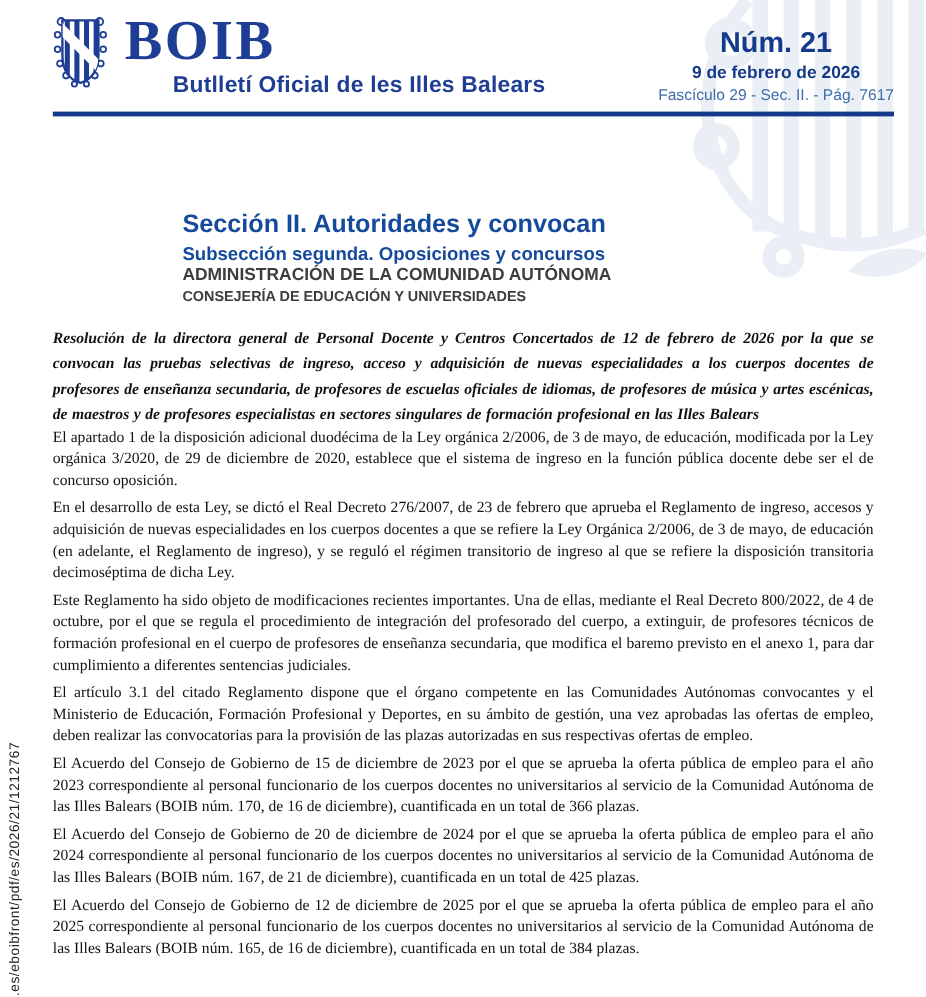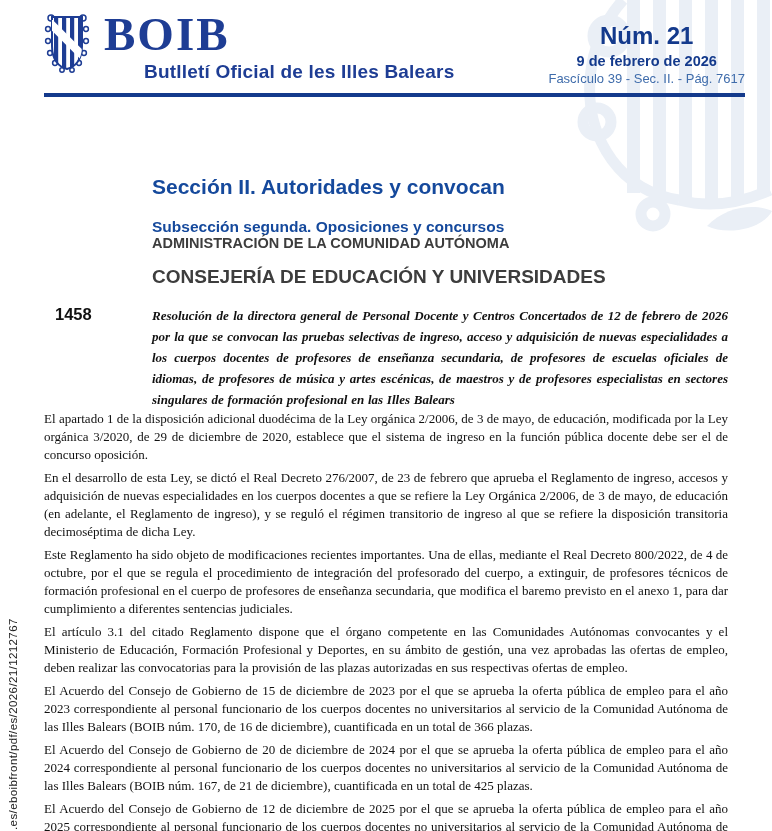--- a/index.html
+++ b/index.html
@@ -32,23 +32,23 @@
   .vurl {
     position:absolute; left:7px; top:830px; z-index:1;
     transform:rotate(-90deg); transform-origin:0 0; white-space:nowrap;
     font-family:"Liberation Sans", sans-serif; font-size:11.5px;
     letter-spacing:0.4px; color:#222;
   }
   
   .main { position:absolute; left:44px; top:176px; width:684px; z-index:1; }
   .section-block { margin-left:108px; font-family:"Liberation Sans", sans-serif; }
   .sec-title { font-size:21px;   font-weight:bold; color:#15499c; line-height:1.05; }
-  .sec-sub   { font-size:15.5px; font-weight:bold; color:#15499c; margin-top:20px; }
+  .sec-sub   { font-size:15.5px; font-weight:bold; color:#15499c; margin-top:6px; }
   .sec-admin { font-size:14.5px; font-weight:bold; color:#3d3d3d; margin-top:0; line-height:1.08; }
-  .sec-dept  { font-size:19px; font-weight:bold; color:#3d3d3d; margin-top:14px; }
+  .sec-dept  { font-size:12px; font-weight:bold; color:#3d3d3d; margin-top:2px; }
   .announcement { display:flex; margin-top:17px; }
   .ann-num {
     width:108px; box-sizing:border-box; padding-left:11px;
     font-family:"Liberation Sans", sans-serif; font-weight:bold; font-size:16.5px; color:#111;
   }
   .ann-title {
     flex:1; font-weight:bold; font-style:italic; font-size:13px;
     line-height:21px; text-align:justify; color:#111; word-spacing:0.5px;
   }
   .body-text p {
@@ -114,38 +114,37 @@
         </g>
       </svg>
     </div>
     <div class="logo-text">
       <div class="boib">BOIB</div>
       <div class="boib-sub">Butlletí Oficial de les Illes Balears</div>
     </div>
     <div class="header-right">
       <div class="hr-num">Núm. 21</div>
       <div class="hr-date">9 de febrero de 2026</div>
-      <div class="hr-fasc">Fascículo 39 - Sec. II. - Pág. 7617</div>
+      <div class="hr-fasc">Fascículo 29 - Sec. II. - Pág. 7617</div>
     </div>
     <div class="rule"></div>
   </div>
 
   <div class="vurl">.es/eboibfront/pdf/es/2026/21/1212767</div>
 
   <div class="main">
 
     <div class="section-block">
       <div class="sec-title">Sección II. Autoridades y convocan</div>
       <div class="sec-sub">Subsección segunda. Oposiciones y concursos</div>
       <div class="sec-admin">ADMINISTRACIÓN DE LA COMUNIDAD AUTÓNOMA</div>
       <div class="sec-dept">CONSEJERÍA DE EDUCACIÓN Y UNIVERSIDADES</div>
     </div>
 
     <div class="announcement">
-      <div class="ann-num">1458</div>
       <div class="ann-title">Resolución de la directora general de Personal Docente y Centros Concertados de 12 de febrero de 2026 por la que se convocan las pruebas selectivas de ingreso, acceso y adquisición de nuevas especialidades a los cuerpos docentes de profesores de enseñanza secundaria, de profesores de escuelas oficiales de idiomas, de profesores de música y artes escénicas, de maestros y de profesores especialistas en sectores singulares de formación profesional en las Illes Balears</div>
     </div>
 
     <div class="body-text">
       <p>El apartado 1 de la disposición adicional duodécima de la Ley orgánica 2/2006, de 3 de mayo, de educación, modificada por la Ley orgánica 3/2020, de 29 de diciembre de 2020, establece que el sistema de ingreso en la función pública docente debe ser el de concurso oposición.</p>
       <p>En el desarrollo de esta Ley, se dictó el Real Decreto 276/2007, de 23 de febrero que aprueba el Reglamento de ingreso, accesos y adquisición de nuevas especialidades en los cuerpos docentes a que se refiere la Ley Orgánica 2/2006, de 3 de mayo, de educación (en adelante, el Reglamento de ingreso), y se reguló el régimen transitorio de ingreso al que se refiere la disposición transitoria decimoséptima de dicha Ley.</p>
       <p>Este Reglamento ha sido objeto de modificaciones recientes importantes. Una de ellas, mediante el Real Decreto 800/2022, de 4 de octubre, por el que se regula el procedimiento de integración del profesorado del cuerpo, a extinguir, de profesores técnicos de formación profesional en el cuerpo de profesores de enseñanza secundaria, que modifica el baremo previsto en el anexo 1, para dar cumplimiento a diferentes sentencias judiciales.</p>
       <p>El artículo 3.1 del citado Reglamento dispone que el órgano competente en las Comunidades Autónomas convocantes y el Ministerio de Educación, Formación Profesional y Deportes, en su ámbito de gestión, una vez aprobadas las ofertas de empleo, deben realizar las convocatorias para la provisión de las plazas autorizadas en sus respectivas ofertas de empleo.</p>
       <p>El Acuerdo del Consejo de Gobierno de 15 de diciembre de 2023 por el que se aprueba la oferta pública de empleo para el año 2023 correspondiente al personal funcionario de los cuerpos docentes no universitarios al servicio de la Comunidad Autónoma de las Illes Balears (BOIB núm. 170, de 16 de diciembre), cuantificada en un total de 366 plazas.</p>
       <p>El Acuerdo del Consejo de Gobierno de 20 de diciembre de 2024 por el que se aprueba la oferta pública de empleo para el año 2024 correspondiente al personal funcionario de los cuerpos docentes no universitarios al servicio de la Comunidad Autónoma de las Illes Balears (BOIB núm. 167, de 21 de diciembre), cuantificada en un total de 425 plazas.</p>

